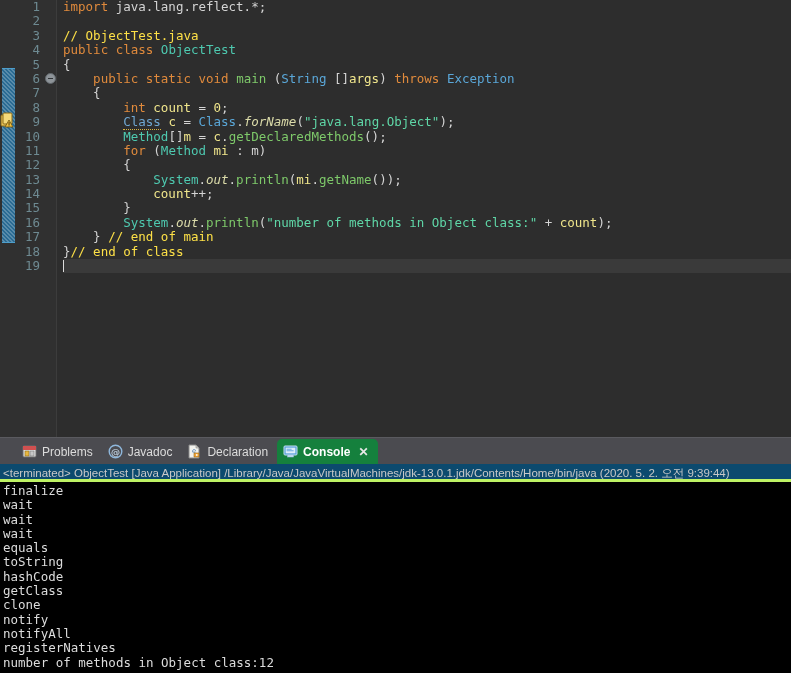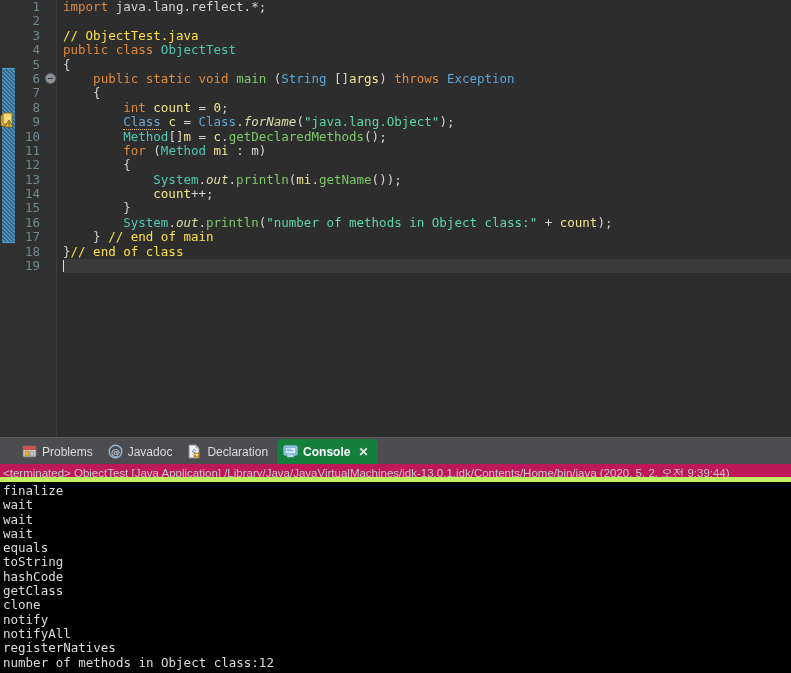--- a/index.html
+++ b/index.html
@@ -142,29 +142,29 @@
   }
   .tab-icon { width: 15px; height: 15px; flex: 0 0 15px; display:block; }
   .tab-close {
     font-family: "Liberation Sans", sans-serif;
     font-size: 12px; font-weight: bold; color: #e8e8e8;
     margin-left: 3px;
   }
 
   .console-head {
     height: 18px;
-    background: #be185d;
+    background: #0c4a6e;
     color: #c8c8c8;
     font-family: "Liberation Sans", sans-serif;
     font-size: 11.5px;
     line-height: 18px;
     padding-left: 3px;
     white-space: nowrap;
     overflow: hidden;
-    border-bottom: 5px solid #bef264;
+    border-bottom: 3px solid #bef264;
   }
   .console-body {
     flex: 1 1 auto;
     background: #000000;
     color: #dcdcdc;
     font-family: "DejaVu Sans Mono", monospace;
     font-size: 12.5px;
     padding: 2px 0 0 3px;
     overflow: hidden;
   }

